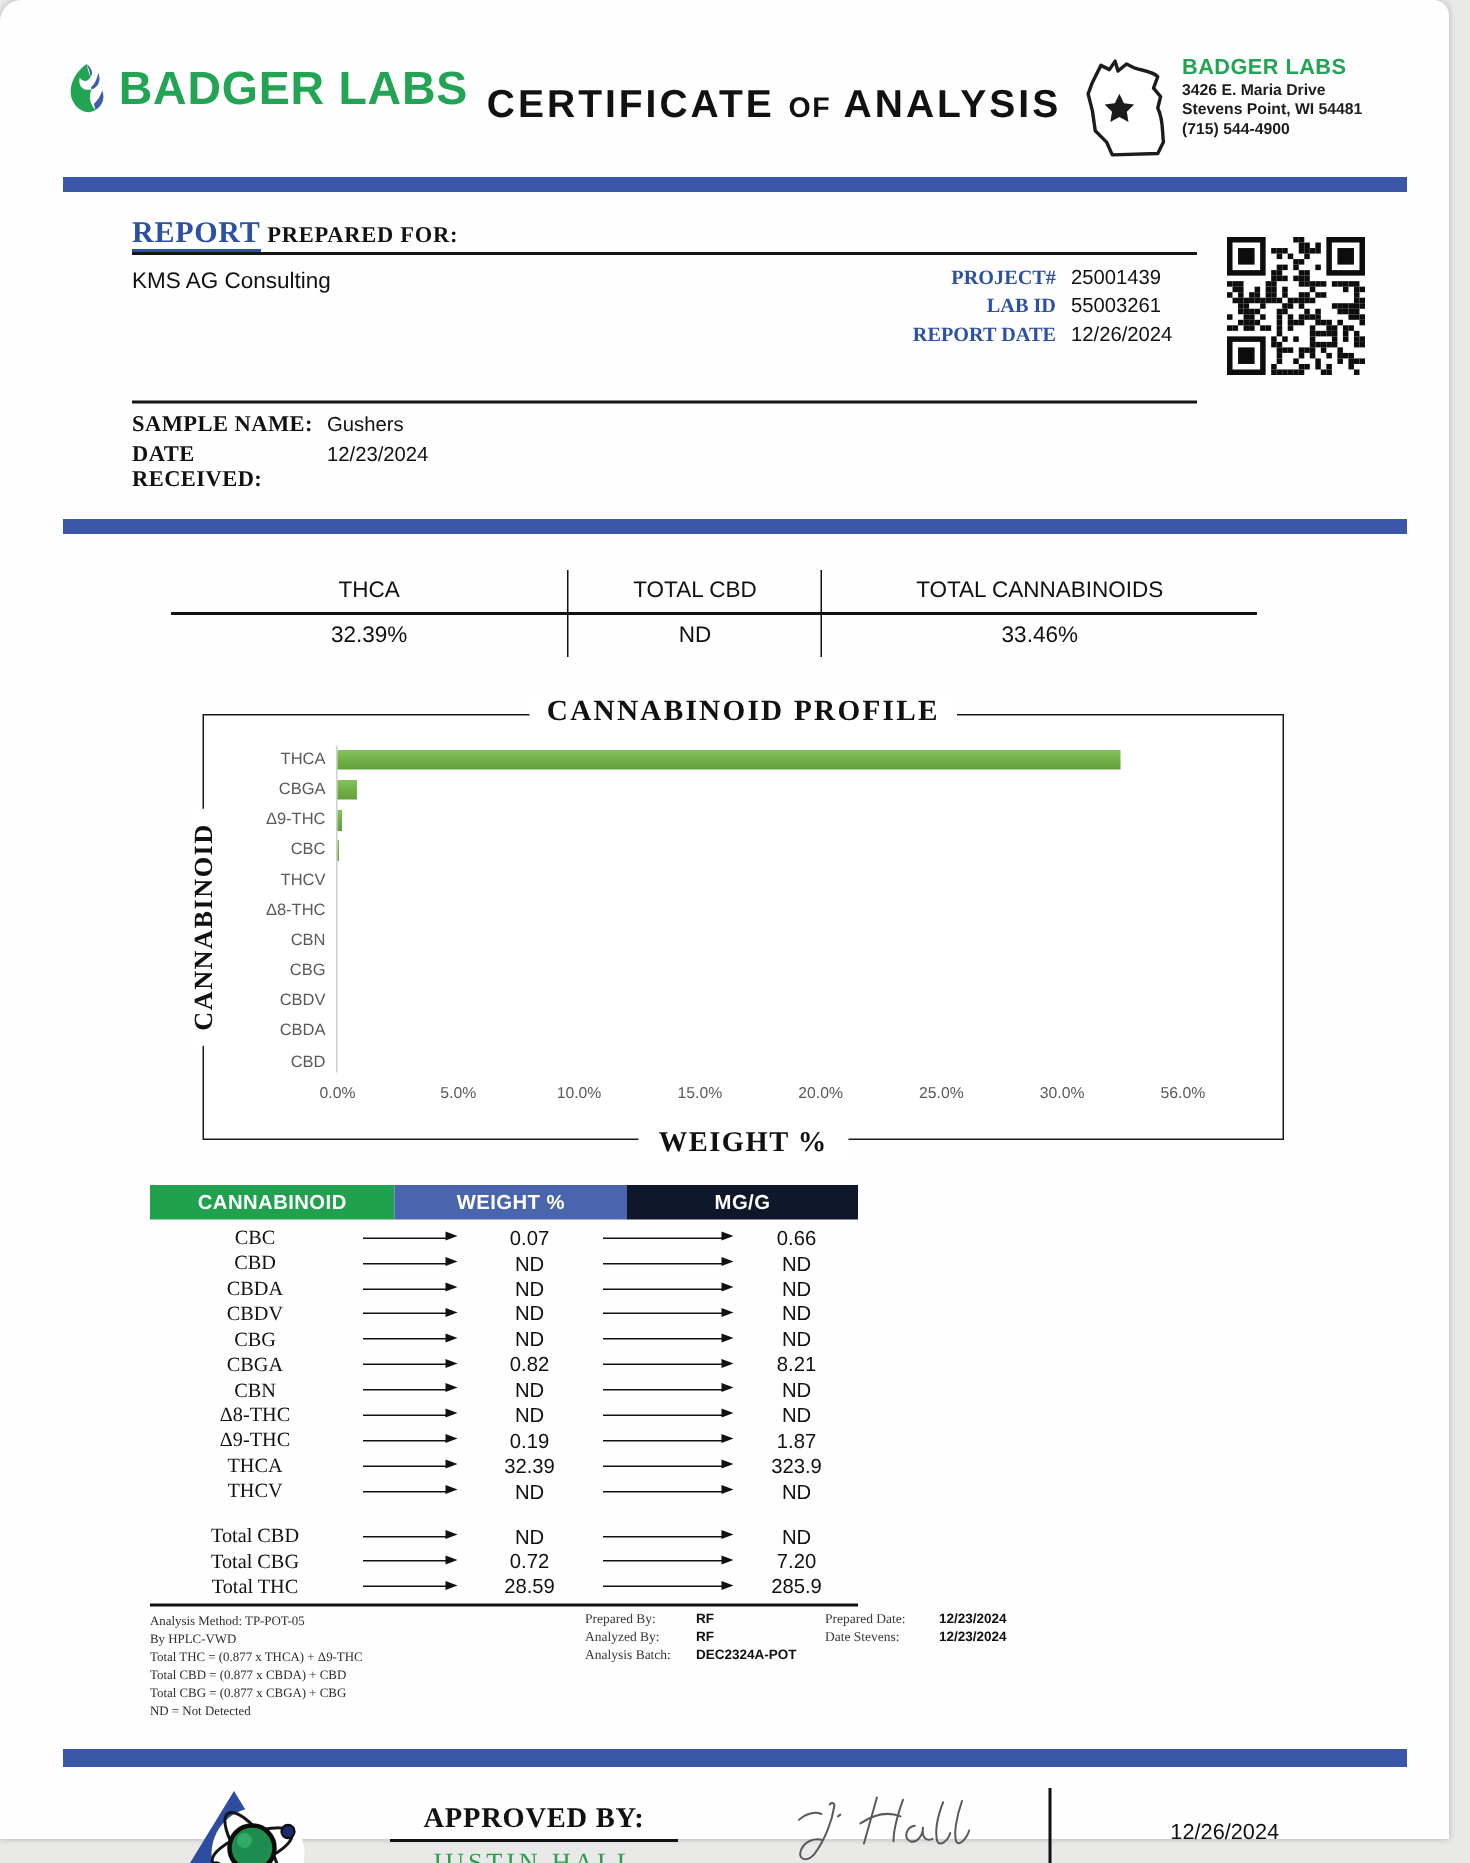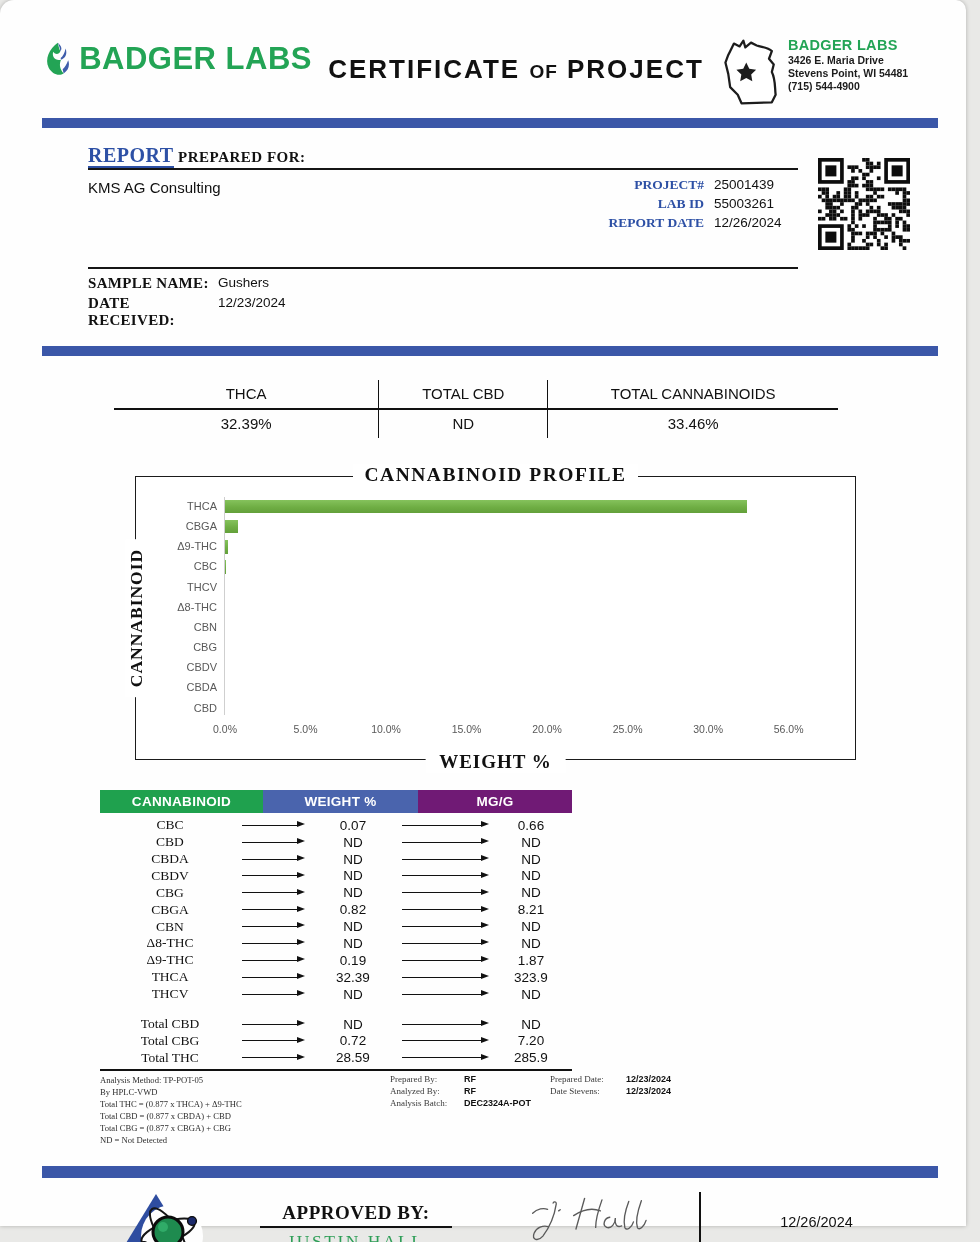--- a/index.html
+++ b/index.html
@@ -117,21 +117,21 @@
         <path fill="#23a455" d="M21 1 C8 10 1 26 7 39 C12 49 23 53 30 48 C24 41 23 34 26 27 C17 29 12 23 14 15 C18 20 23 19 25 14 C23 10 22 5 21 1 Z"></path>
         <path fill="#3f5dab" d="M21 1 C27 6 28 11 25 14 C24.6 9.5 23 5 21 1 Z"></path>
         <path fill="#3f5dab" d="M26 27 C33 25 36 18 33 10 C31.5 17 29 22 25.5 24.5 Z"></path>
         <path fill="#3f5dab" d="M30 48 C37 44 40 36 37 28 C34.5 35 31.5 39 28.5 41.5 Z"></path>
       </svg>
       <span class="logo-text">BADGER LABS</span>
     </div>
     <div class="doc-title">
       <span>CERTIFICATE</span>
       <span class="of">of</span>
-      <span>PROJECT</span>
+      <span>ANALYSIS</span>
     </div>
     <div class="labinfo">
       <svg width="62" height="72" viewBox="0 0 64 76">
         <path fill="#fff" stroke="#1c1c1c" stroke-width="2.4" stroke-linejoin="round" d="M10 16 L14 8 L20 11 L24 5 L26 12 L32 7 L38 10 C44 12 50 12 54 16 L51 24 L56 30 L54 38 C58 46 57 54 58 62 L54 70 L22 71 L18 62 L10 54 L8 40 L5 28 L8 20 Z"></path>
         <path fill="#1c1c1c" d="M27 28 l3.2 6.6 7.2 1 -5.2 5 1.2 7.2 -6.4-3.4 -6.4 3.4 1.2-7.2 -5.2-5 7.2-1 Z"></path>
       </svg>
       <div class="txt">
         <div class="name">BADGER LABS</div>
         <div class="addr">3426 E. Maria Drive</div>
         <div class="addr">Stevens Point, WI 54481</div>
@@ -466,21 +466,21 @@
             <div class="clab">CBD</div>
           </div>
         </div>
     </div>
   </div>
 
   <div class="cantable">
     <div class="thead" id="thead">
         <div class="thcell" style="background: rgb(31, 161, 78);">CANNABINOID</div>
         <div class="thcell" style="background: rgb(74, 100, 173);">WEIGHT %</div>
-        <div class="thcell" style="background: #701a75;">MG/G</div>
+        <div class="thcell" style="background: #0f172a;">MG/G</div>
       </div>
     <div class="tbody" id="tbody">
         <div class="trow">
           <div class="tname">CBC</div>
           <div class="arrow"></div>
           <div class="tval">0.07</div>
           <div class="arrow"></div>
           <div class="tval">0.66</div>
         </div>
         <div class="trow">

